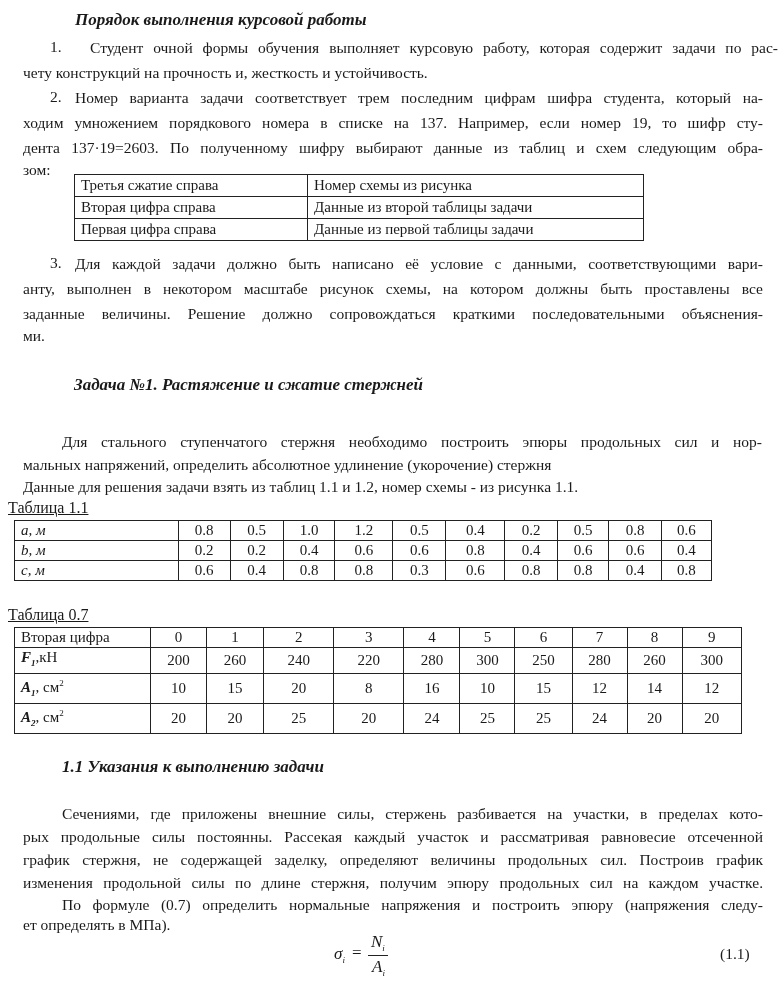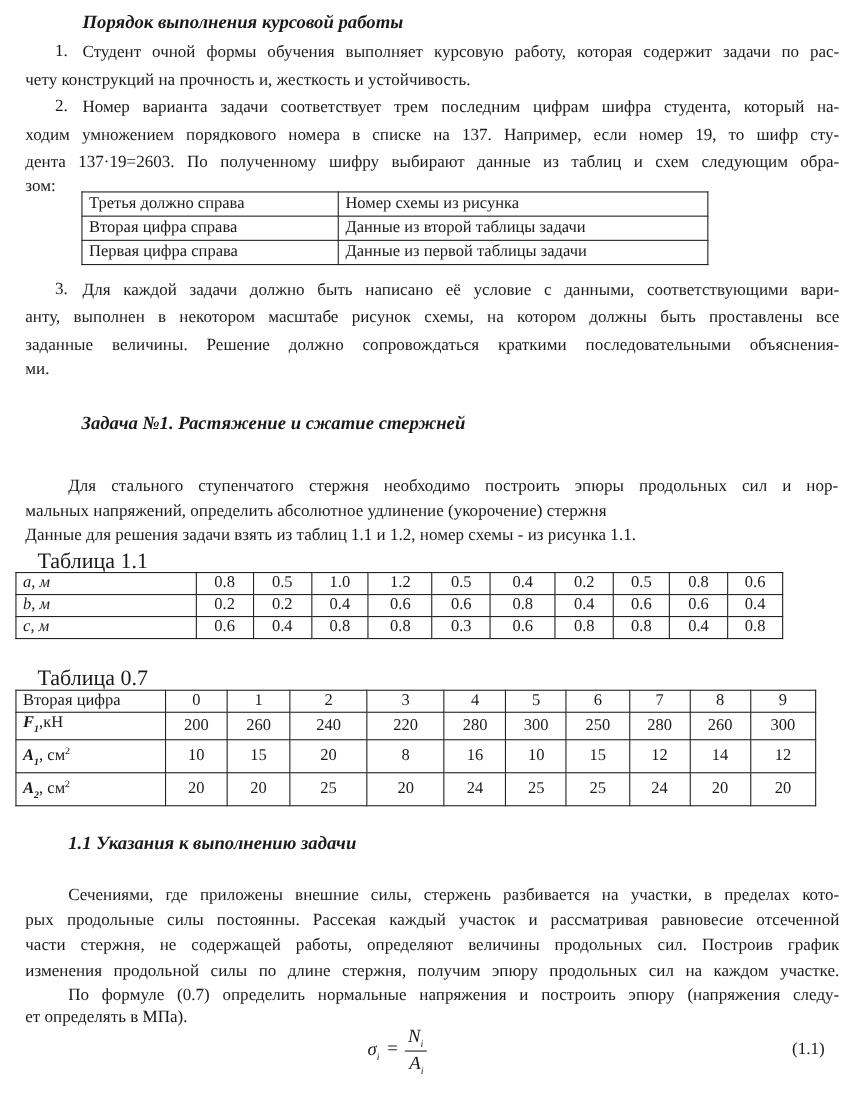--- a/index.html
+++ b/index.html
@@ -10,44 +10,44 @@
   }
   .abs { position: absolute; white-space: nowrap; }
   .line { position: absolute; left: 23px; width: 740px; white-space: nowrap; line-height: 20px; }
   .just { text-align: justify; text-align-last: justify; }
   .h-ital { font-style: italic; font-weight: bold; font-size: 17px; }
   table { border-collapse: collapse; position: absolute; font-size: 15px; }
   td { border: 1.3px solid #222; padding: 0 6px; line-height: 19px; height: 19px; white-space: nowrap; }
   td.c { text-align: center; padding: 0; }
   td.lbl-ital { font-style: italic; }
   td.lbl-bi b { font-style: italic; font-weight: bold; }
-  .tbl-caption { position: absolute; left: 34px; font-size: 20px; }
+  .tbl-caption { position: absolute; left: 8px; font-size: 16px; text-decoration: underline; }
   .formula { position: absolute; font-style: italic; font-size: 17px; }
   .fline { position: absolute; border-top: 1.3px solid #222; }
   sub.i { font-size: 9px; font-style: italic; }
 </style>
 </head>
 <body>
 
 <div class="abs h-ital" style="left:75px; top:10px;">Порядок выполнения курсовой  работы</div>
 
 <div class="abs" style="left:50px; top:38px;">1.</div>
-<div class="line just" style="left:75px; width:688px; top:38px;">Студент очной формы обучения выполняет курсовую работу, которая содержит задачи по рас-</div>
+<div class="line just" style="left:90px; width:688px; top:38px;">Студент очной формы обучения выполняет курсовую работу, которая содержит задачи по рас-</div>
 <div class="line" style="top:63px;">чету конструкций на прочность и, жесткость и устойчивость.</div>
 
 <div class="abs" style="left:50px; top:88px;">2.</div>
 <div class="line just" style="left:75px; width:688px; top:88px;">Номер варианта задачи соответствует трем последним цифрам шифра студента, который на-</div>
 <div class="line just" style="top:113px;">ходим умножением порядкового номера в списке на 137. Например, если номер 19, то шифр сту-</div>
 <div class="line just" style="top:138px;">дента 137·19=2603.  По полученному шифру выбирают данные из таблиц и схем следующим обра-</div>
 <div class="line" style="top:160px;">зом:</div>
 
 <table style="left:74px; top:174px; width:570px;">
   <tbody>
       <tr>
-    <td style="width:220px; height:21px;">Третья должно справа</td>
+    <td style="width:220px; height:21px;">Третья сжатие справа</td>
     <td style="height:21px;">Номер схемы из рисунка</td>
   </tr>
   <tr>
     <td style="height:21px;">Вторая цифра справа</td>
     <td style="height:21px;">Данные из второй таблицы задачи</td>
   </tr>
   <tr>
     <td style="height:21px;">Первая цифра справа</td>
     <td style="height:21px;">Данные из первой таблицы задачи</td>
   </tr>
@@ -194,21 +194,21 @@
     <td class="c">20</td>
     <td class="c">20</td>
   </tr>
 </tbody>
   </table>
 
 <div class="abs h-ital" style="left:62px; top:757px;">1.1 Указания к выполнению задачи</div>
 
 <div class="line just" style="left:62px; width:701px; top:804px;">Сечениями, где приложены внешние силы, стержень разбивается на участки, в пределах кото-</div>
 <div class="line just" style="top:827px;">рых продольные силы постоянны. Рассекая каждый участок и рассматривая равновесие отсеченной</div>
-<div class="line just" style="top:850px;">части стержня, не содержащей работы, определяют величины продольных сил. Построив график</div>
+<div class="line just" style="top:850px;">график стержня, не содержащей заделку, определяют величины продольных сил. Построив график</div>
 <div class="line just" style="top:873px;">изменения продольной силы по длине стержня, получим эпюру продольных сил на каждом участке.</div>
 
 <div class="line just" style="left:62px; width:701px; top:895px;">По формуле (0.7) определить нормальные напряжения и построить эпюру (напряжения следу-</div>
 <div class="line" style="top:915px;">ет определять в МПа).</div>
 
 <div style="position:absolute; left:334px; top:930px; width:80px; height:50px;">
   <div class="formula" style="left:0; top:14px;"><span>σ</span><sub class="i">i</sub></div>
   <div class="formula" style="left:18px; top:13px; font-style:normal;">=</div>
   <div class="formula" style="left:37px; top:2px;"><span>N</span><sub class="i">i</sub></div>
   <div class="fline" style="left:34px; top:25px; width:20px;"></div>

